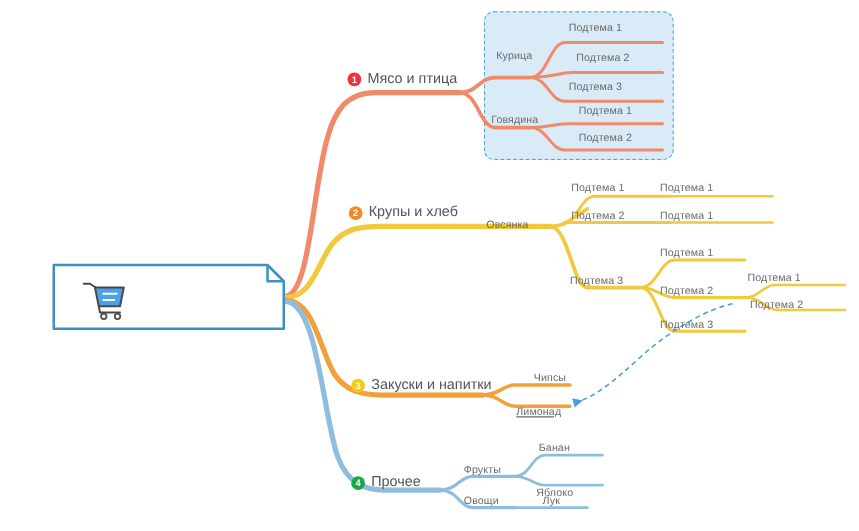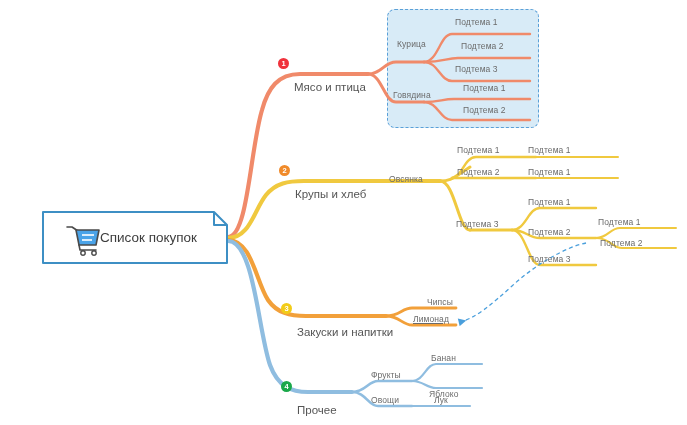--- a/index.html
+++ b/index.html
@@ -31,21 +31,20 @@
     font-size: 8.5px;
     letter-spacing: 0.1px;
     line-height: 11px;
   }
   .main-branch-label {
     position: absolute;
     white-space: nowrap;
     color: #555555;
     font-size: 11.5px;
     line-height: 14px;
-    margin-top: 24px;
   }
   .badge {
     position: absolute;
     width: 11px;
     height: 11px;
     border-radius: 50%;
     color: #ffffff;
     font-size: 7.5px;
     line-height: 11px;
     text-align: center;
@@ -151,21 +150,20 @@
       <path d="M67,227 L72,227 L78,231" fill="none" stroke="#4a4a4a" stroke-width="1.6" stroke-linecap="round" stroke-linejoin="round"></path>
       <path d="M76,230 L99,230 L96,245 L79,245 Z" fill="#4aa3e8" stroke="#4a4a4a" stroke-width="1.6" stroke-linejoin="round"></path>
       <line x1="82" y1="235" x2="94" y2="235" stroke="#ffffff" stroke-width="1.6"></line>
       <line x1="82" y1="240" x2="92" y2="240" stroke="#ffffff" stroke-width="1.6"></line>
       <path d="M79,245 L80,250 L96,250" fill="none" stroke="#4a4a4a" stroke-width="1.6" stroke-linecap="round" stroke-linejoin="round"></path>
       <circle cx="83" cy="253" r="2.2" fill="#ffffff" stroke="#4a4a4a" stroke-width="1.4"></circle>
       <circle cx="94" cy="253" r="2.2" fill="#ffffff" stroke="#4a4a4a" stroke-width="1.4"></circle>
     </g>
   </svg>
 
-  <div id="central-node-text">Список покупок</div>
 
   <div class="badge" style="left:278px; top:58px; background:#f0323c;">1</div>
   <div class="main-branch-label" style="left:294px; top:56px;">Мясо и птица</div>
 
   <div class="node-label" style="left:397px; top:39px;">Курица</div>
   <div class="node-label" style="left:455px; top:17px;">Подтема 1</div>
   <div class="node-label" style="left:461px; top:41px;">Подтема 2</div>
   <div class="node-label" style="left:455px; top:64px;">Подтема 3</div>
 
   <div class="node-label" style="left:393px; top:90px;">Говядина</div>
@@ -185,21 +183,21 @@
   <div class="node-label" style="left:528px; top:197px;">Подтема 1</div>
   <div class="node-label" style="left:528px; top:227px;">Подтема 2</div>
   <div class="node-label" style="left:598px; top:217px;">Подтема 1</div>
   <div class="node-label" style="left:600px; top:238px;">Подтема 2</div>
   <div class="node-label" style="left:528px; top:254px;">Подтема 3</div>
 
   <div class="badge" style="left:281px; top:303px; background:#f2cc18;">3</div>
   <div class="main-branch-label" style="left:297px; top:301px;">Закуски и напитки</div>
 
   <div class="node-label" style="left:415px; top:297px;margin-left:12px;">Чипсы</div>
-  <div class="node-label" style="left:413px; top:314px;text-decoration:underline;">Лимонад</div>
+  <div class="node-label" style="left:413px; top:324px;text-decoration:underline;">Лимонад</div>
 
   <div class="badge" style="left:281px; top:381px; background:#1aa84a;">4</div>
   <div class="main-branch-label" style="left:297px; top:379px;">Прочее</div>
 
   <div class="node-label" style="left:371px; top:370px;">Фрукты</div>
   <div class="node-label" style="left:431px; top:353px;">Банан</div>
   <div class="node-label" style="left:429px; top:377px;margin-top:12px;">Яблоко</div>
   <div class="node-label" style="left:371px; top:395px;">Овощи</div>
   <div class="node-label" style="left:434px; top:395px;">Лук</div>
 

